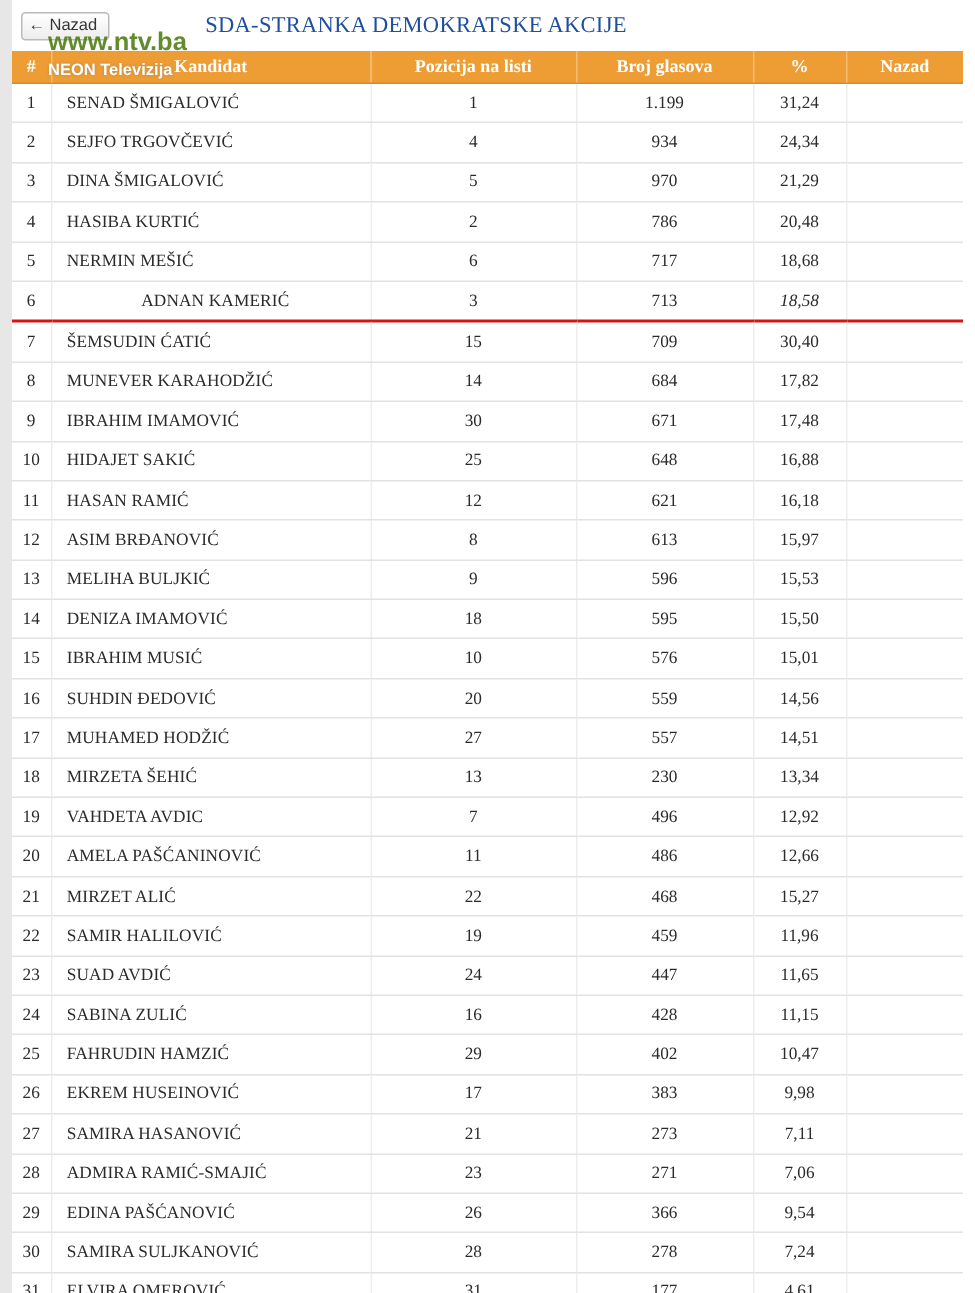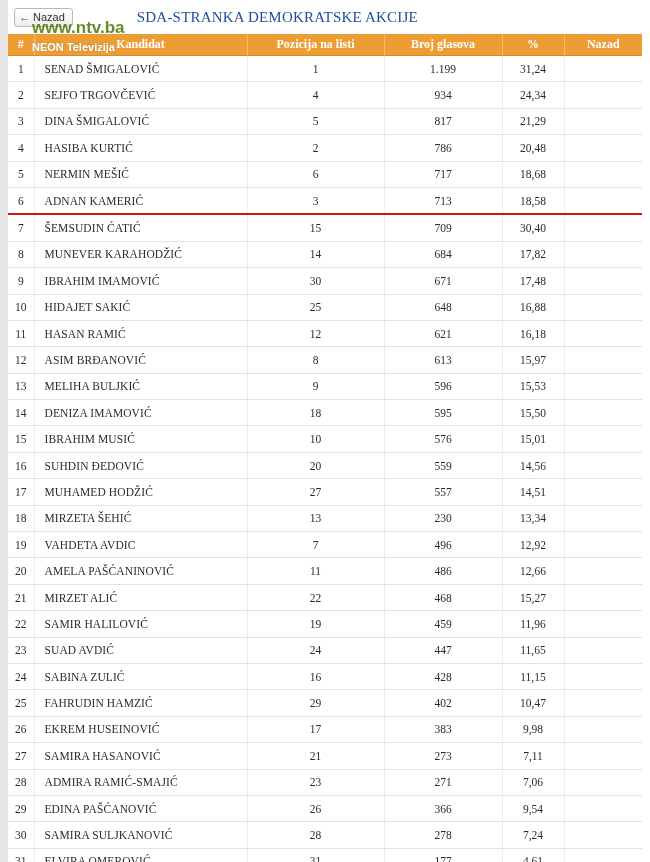--- a/index.html
+++ b/index.html
@@ -206,21 +206,21 @@
           <td class="name">SEJFO TRGOVČEVIĆ</td>
           <td>4</td>
           <td>934</td>
           <td>24,34</td>
           <td></td>
         </tr>
         <tr>
           <td>3</td>
           <td class="name">DINA ŠMIGALOVIĆ</td>
           <td>5</td>
-          <td>817</td>
+          <td>970</td>
           <td>21,29</td>
           <td></td>
         </tr>
         <tr>
           <td>4</td>
           <td class="name">HASIBA KURTIĆ</td>
           <td>2</td>
           <td>786</td>
           <td>20,48</td>
           <td></td>
@@ -228,24 +228,24 @@
         <tr>
           <td>5</td>
           <td class="name">NERMIN MEŠIĆ</td>
           <td>6</td>
           <td>717</td>
           <td>18,68</td>
           <td></td>
         </tr>
         <tr class="highlight-below">
           <td style="border-bottom: 2px solid rgb(212, 21, 21);">6</td>
-          <td class="name" style="border-bottom: 2px solid rgb(212, 21, 21);">ADNAN KAMERIĆ</td>
+          <td class="name" style="border-bottom: 2px solid rgb(212, 21, 21); text-align: center;">ADNAN KAMERIĆ</td>
           <td style="border-bottom: 2px solid rgb(212, 21, 21);">3</td>
           <td style="border-bottom: 2px solid rgb(212, 21, 21);">713</td>
-          <td style="border-bottom: 2px solid rgb(212, 21, 21);">18,58</td>
+          <td style="border-bottom: 2px solid rgb(212, 21, 21); font-style: italic;">18,58</td>
           <td style="border-bottom: 2px solid rgb(212, 21, 21);"></td>
         </tr>
         <tr>
           <td>7</td>
           <td class="name">ŠEMSUDIN ĆATIĆ</td>
           <td>15</td>
           <td>709</td>
           <td>30,40</td>
           <td></td>
         </tr>

